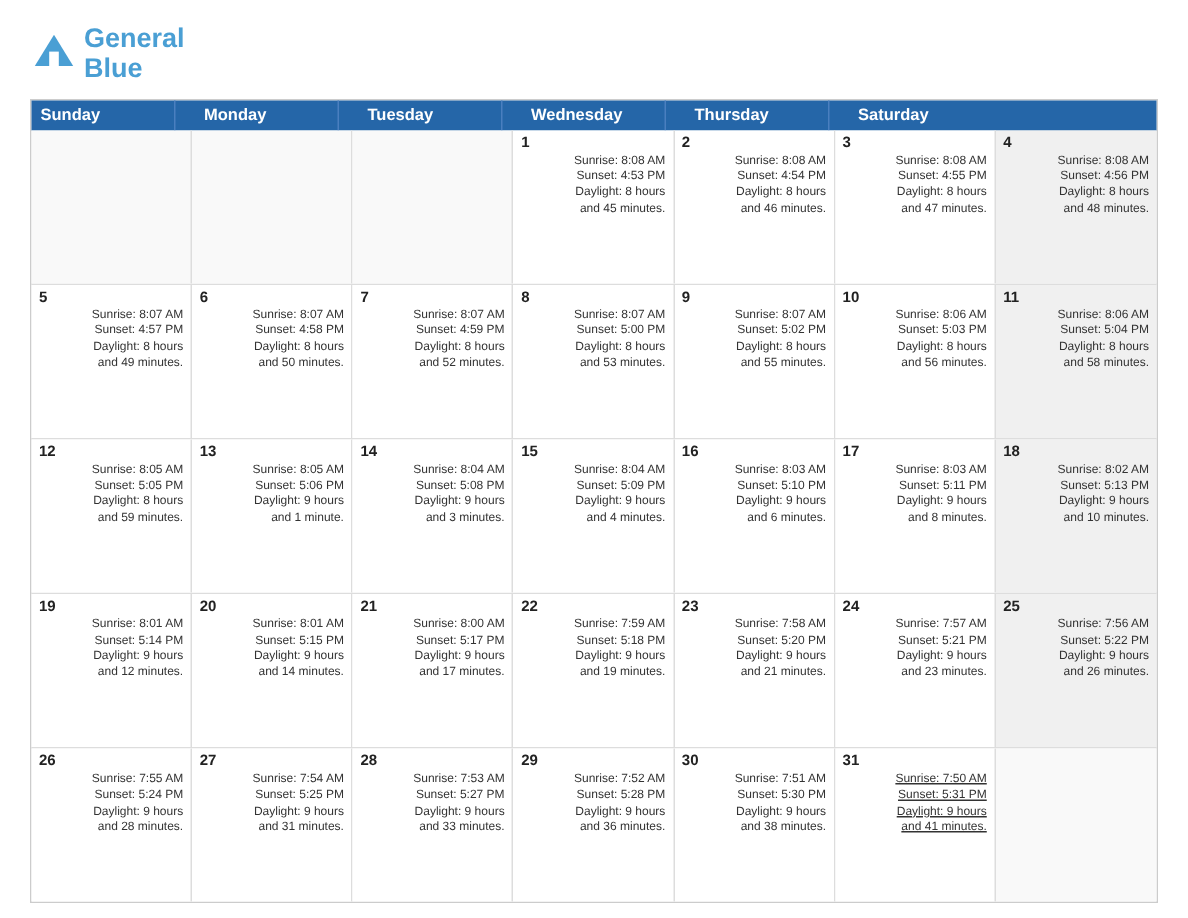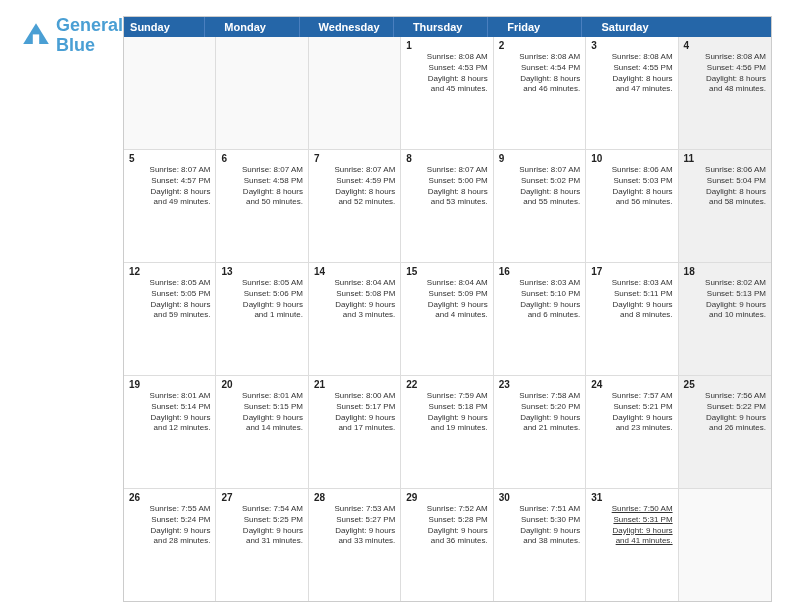--- a/index.html
+++ b/index.html
@@ -8,21 +8,21 @@
       background: #fff;
       width: 792px;
       height: 612px;
       overflow: hidden;
     }
     .page {
       width: 792px;
       height: 612px;
       padding: 16px 20px 10px 20px;
       display: flex;
-      flex-direction: row;
+      flex-direction: column;
     }
     .header {
       display: flex;
       align-items: flex-start;
       justify-content: space-between;
       margin-bottom: 10px;
     }
     .logo {
       display: flex;
       align-items: center;
@@ -127,23 +127,23 @@
       </div>
     </div>
     <div class="title-block">
     </div>
   </div>
 
   <div class="calendar">
     <div class="cal-header" id="cal-header">
         <div class="cal-header-cell">Sunday</div>
         <div class="cal-header-cell">Monday</div>
+        <div class="cal-header-cell">Tuesday</div>
         <div class="cal-header-cell">Wednesday</div>
         <div class="cal-header-cell">Thursday</div>
-        <div class="cal-header-cell">Friday</div>
         <div class="cal-header-cell">Saturday</div>
       </div>
     <div class="cal-body" id="cal-body">
         <div class="cal-row">
           <div class="cal-cell empty"></div>
           <div class="cal-cell empty"></div>
           <div class="cal-cell empty"></div>
           <div class="cal-cell">
             <div class="day-num">1</div>
             <div class="cell-text" style="white-space: pre-line;">Sunrise: 8:08 AM

